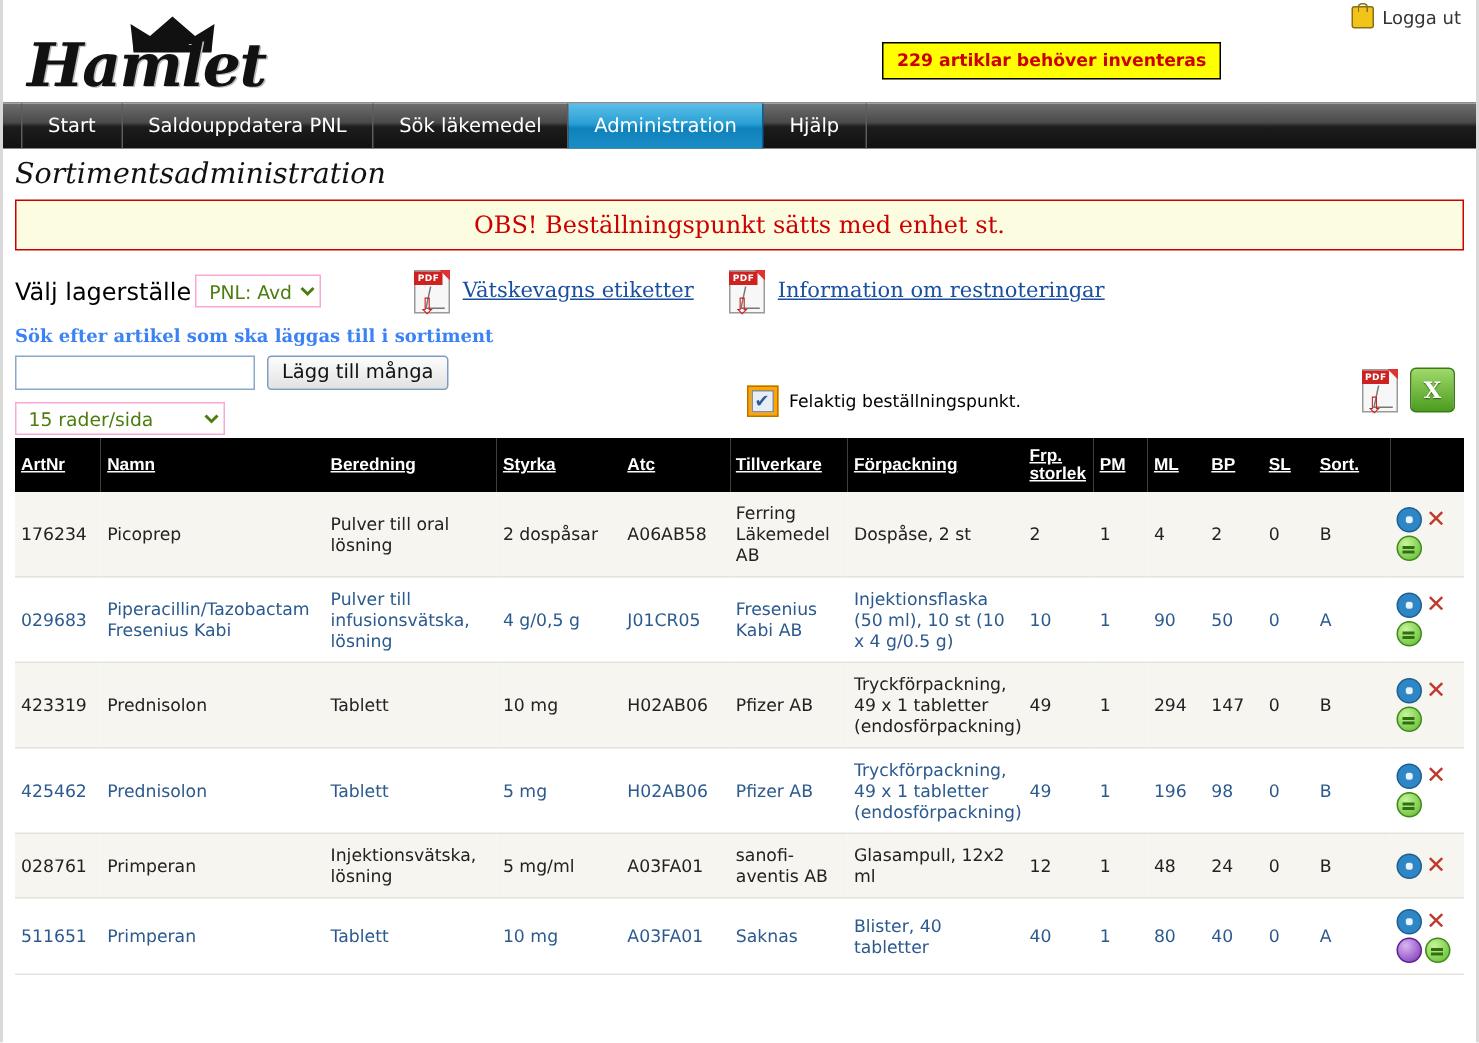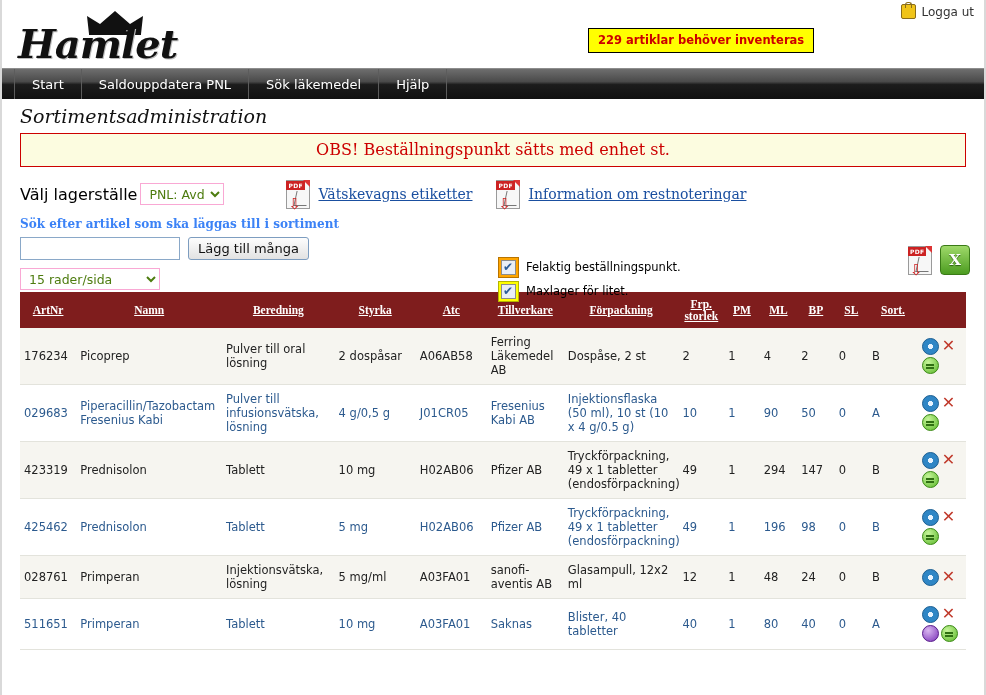--- a/index.html
+++ b/index.html
@@ -63,21 +63,21 @@
     cursor: pointer;
   }
   .nav-item:first-child { border-left: 1px solid #5c5c5c; margin-left: 14px; }
   .nav-item.active {
     background: linear-gradient(to bottom, #5bc0e8 0%, #2a9fd4 45%, #0f82bd 55%, #1b8dc6 100%);
     border-right: 1px solid #0a5f8e;
   }
   .nav-spacer { flex: 1; }
 
   
-  .content { padding: 0 20px; position: relative; }
+  .content { padding: 0 10px; position: relative; }
   .page-title {
     font-family: "DejaVu Serif", serif;
     font-style: italic; font-size: 19px; color: #111;
     margin: 6px 0 6px 0;
   }
   .obs-box {
     border: 1px solid #c00; background: #fcfce0;
     color: #cc0000; font-family: "DejaVu Serif", serif;
     font-size: 16px; text-align: center;
     padding: 6px 0 7px 0;
@@ -159,24 +159,24 @@
   }
   .xls-icon span {
     font-family: "DejaVu Serif", serif; font-weight: bold; font-size: 15px;
     color: #fff; text-shadow: 0 1px 1px #2d5e12;
   }
 
   
   .perpage { margin-top: 8px; margin-bottom: 2px; }
   table.grid { width: 100%; border-collapse: collapse; table-layout: fixed; }
   table.grid thead th {
-    background: #7f1d1d; color: #fff; text-align: center;
+    background: #000000; color: #fff; text-align: left;
     font-size: 11.5px; font-weight: bold;
     padding: 6px 4px; vertical-align: middle;
-    font-family: Liberation Serif, serif;
+    font-family: Liberation Sans, sans-serif;
   }
   table.grid thead th span { text-decoration: underline; cursor: pointer; }
   table.grid tbody td {
     font-size: 11.5px; padding: 7px 4px; vertical-align: middle;
     border-bottom: 1px solid #e3e3dc;
     font-family: "DejaVu Sans", sans-serif;
   }
   tr.alt td { background: #f6f5f0; }
   tr.norm td { background: #ffffff; }
   td.link, tr.linkrow td { color: #2c5a8e; }
@@ -230,20 +230,21 @@
     <div class="logout">
       <span class="lock-icon"></span>
       <a href="#">Logga ut</a>
     </div>
   </div>
 
   <div class="nav">
     <div class="nav-item">Start</div>
     <div class="nav-item">Saldouppdatera PNL</div>
     <div class="nav-item">Sök läkemedel</div>
+    <div class="nav-item active">Administration</div>
     <div class="nav-item">Hjälp</div>
     <div class="nav-spacer"></div>
   </div>
 
   <div class="content">
     <div class="page-title">Sortimentsadministration</div>
 
     <div class="obs-box">OBS! Beställningspunkt sätts med enhet st.</div>
 
     <div class="row-lager">
@@ -281,26 +282,20 @@
       <input class="text" type="text" placeholder="" style="">
       <button class="btn">Lägg till många</button>
     </div>
 
     <div class="legend">
       <div class="legend-row">
         <span class="cbx-wrap" style="background:#ffa500;border:1px solid #b87400;">
           <span class="cbx"></span>
         </span>
         <span class="legend-label">Felaktig beställningspunkt.</span>
-      </div>
-      <div class="legend-row">
-        <span class="cbx-wrap" style="background:#ffff00;border:1px solid #b5b500;">
-          <span class="cbx"></span>
-        </span>
-        <span class="legend-label">Maxlager för litet.</span>
       </div>
     </div>
 
     <div class="exports">
       <span class="pdf-icon">
         <span class="sheet"></span>
           <span class="fold"></span>
         <span class="tag">PDF</span>
           <span class="curve"></span>
           <span class="arrow">⇩</span>

